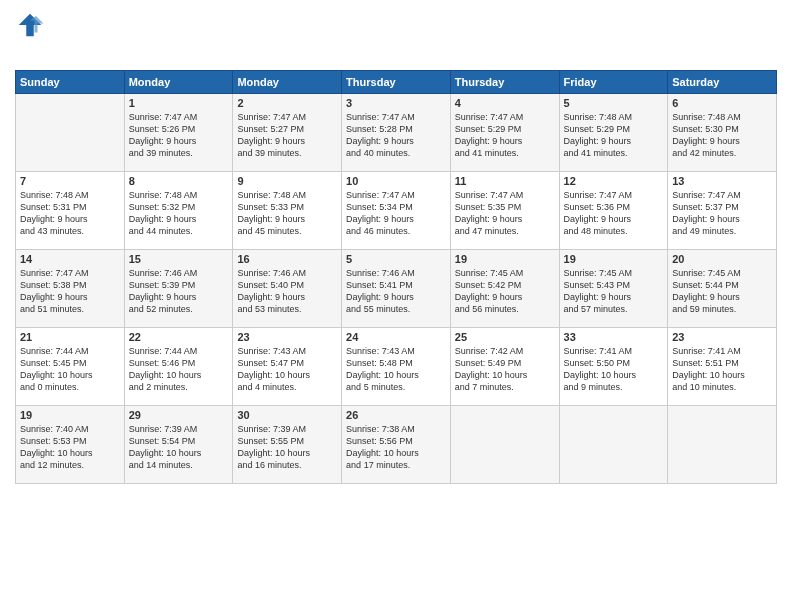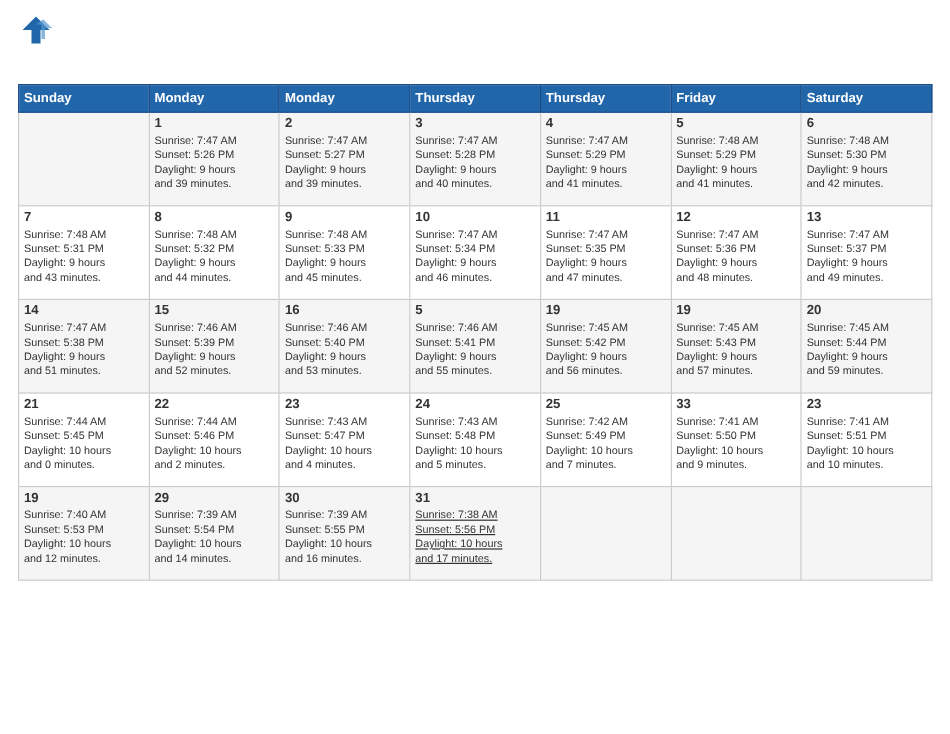--- a/index.html
+++ b/index.html
@@ -351,22 +351,22 @@
 and 14 minutes.</div>
           </td>
           <td>
             <span class="day-number">30</span>
             <div class="day-info" style="white-space: pre-line;">Sunrise: 7:39 AM
 Sunset: 5:55 PM
 Daylight: 10 hours
 and 16 minutes.</div>
           </td>
           <td>
-            <span class="day-number">31</span>
-            <div class="day-info" style="white-space: pre-line; text-decoration: underline;">Sunrise: 7:38 AM
+            <span class="day-number">26</span>
+            <div class="day-info" style="white-space: pre-line;">Sunrise: 7:38 AM
 Sunset: 5:56 PM
 Daylight: 10 hours
 and 17 minutes.</div>
           </td>
           <td class="empty-cell"></td>
           <td class="empty-cell"></td>
           <td class="empty-cell"></td>
         </tr>
       </tbody>
   </table>

